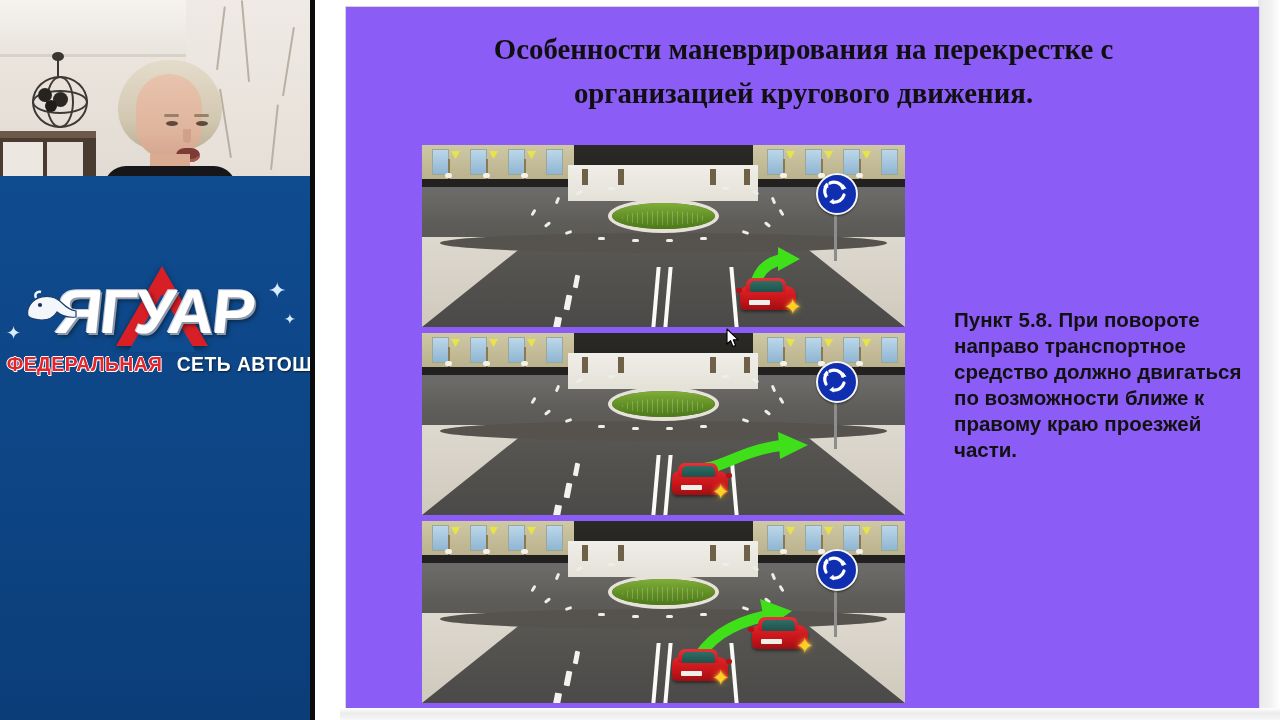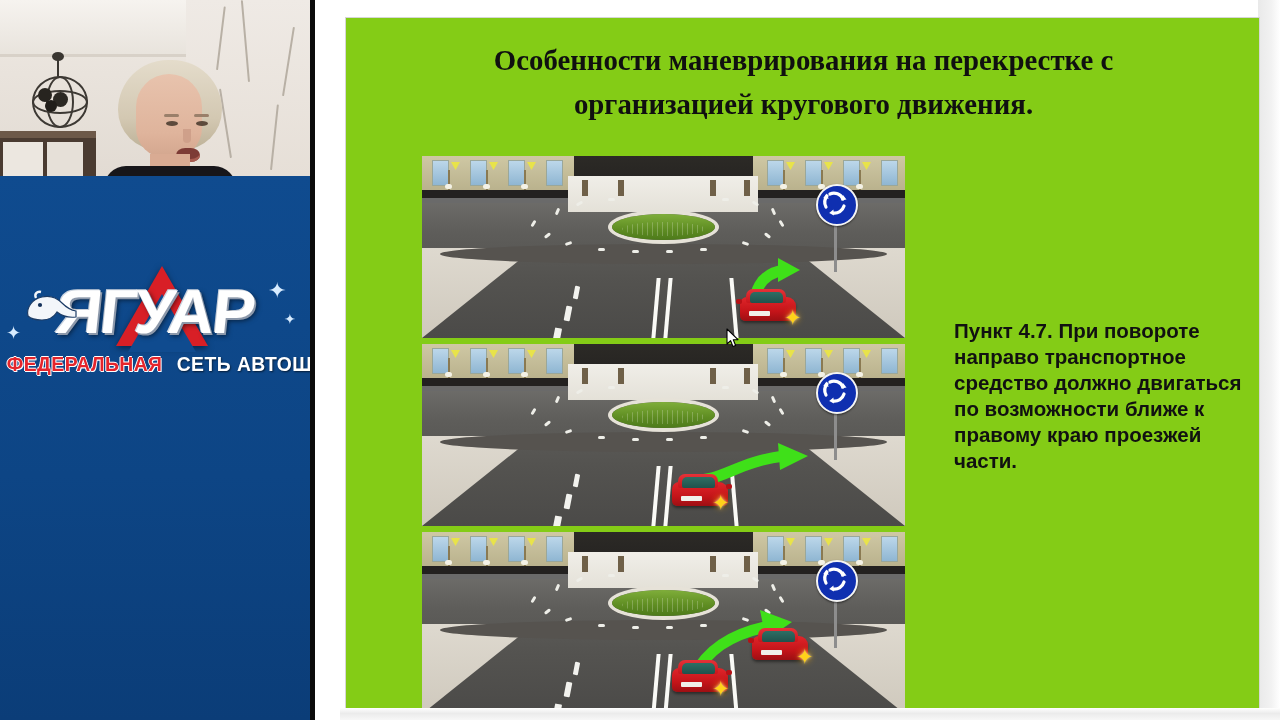--- a/index.html
+++ b/index.html
@@ -77,21 +77,21 @@
   .logo-sub{position:absolute;left:0;top:80px;width:310px;text-align:center;white-space:nowrap;}
   .logo-sub span{font-family:"Liberation Sans",sans-serif;font-weight:bold;font-size:21px;
       letter-spacing:.5px;display:inline-block;transform:scaleX(.92);}
   .sub-red{color:#e4252c;text-shadow:1px 1px 0 #fff,-1px 0 0 #fff,0 -1px 0 #fff,0 1px 0 #fff;}
   .sub-white{color:#ffffff;text-shadow:1px 1px 2px rgba(0,0,0,.6);}
 
   
   .viewer{position:absolute;left:315px;top:0;width:965px;height:720px;background:#ffffff;}
   .viewer-shade{position:absolute;left:1258px;top:0;width:22px;height:720px;
       background:linear-gradient(90deg,#e9e9e9 0%,#f2f2f2 60%,#ffffff 100%);}
-  .slide{position:absolute;left:345px;top:17px;width:913px;height:702px;background:#84cc16;
+  .slide{position:absolute;left:345px;top:6px;width:913px;height:702px;background:#8b5cf6;
       border:1px solid #d6d6d6;border-bottom:none;overflow:hidden;}
   .slide-bottom-shade{position:absolute;left:340px;top:708px;width:940px;height:12px;
       background:linear-gradient(180deg,#ffffff 0%,#ebebeb 45%,#f7f7f7 100%);}
 
   .slide-title{position:absolute;left:50px;top:20px;width:815px;text-align:center;
       font-family:"Liberation Serif",serif;font-weight:bold;color:#101010;
       font-size:30px;line-height:44px;letter-spacing:0px;transform:scaleX(.96);transform-origin:center top;}
 
   .body-text{position:absolute;left:608px;top:300px;width:300px;
       font-family:"Liberation Sans",sans-serif;font-weight:bold;font-size:20.5px;
@@ -253,21 +253,21 @@
   <div class="viewer"></div>
   <div class="viewer-shade"></div>
 
   <div class="slide">
 
     <div class="slide-title">
       <div>Особенности маневрирования на перекрестке с</div>
       <div>организацией кругового движения.</div>
     </div>
 
-    <div class="body-text">Пункт 4.7. При повороте направо транспортное средство должно двигаться по возможности ближе к правому краю проезжей части.</div>
+    <div class="body-text">Пункт 5.8. При повороте направо транспортное средство должно двигаться по возможности ближе к правому краю проезжей части.</div>
 
     <div class="figs">
 
       <div class="fig">
         <div class="road-bg"></div>
         <div class="bldg-row">
           <div class="bldg l"></div>
           <div class="bldg c"></div>
           <div class="bldg r"></div>
           <div class="win" style="left:10px;"></div>

